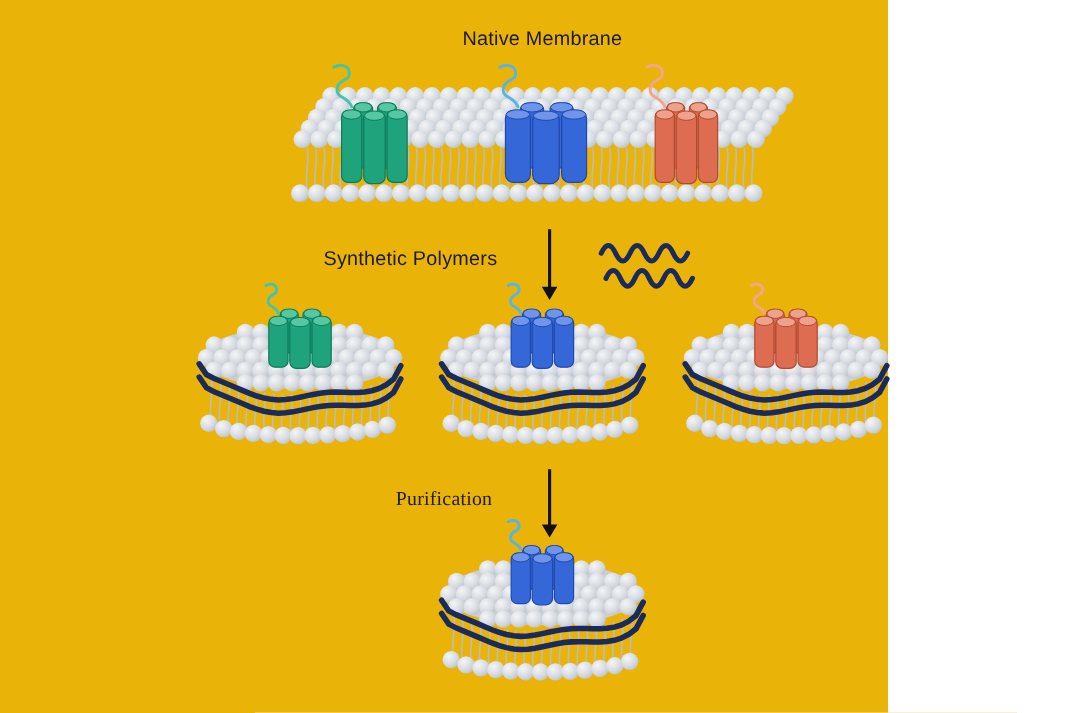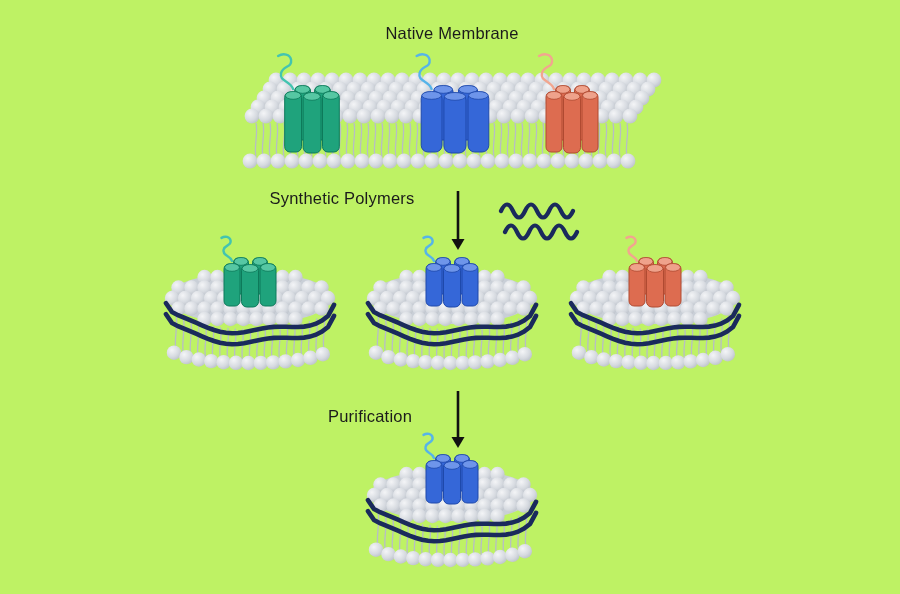--- a/index.html
+++ b/index.html
@@ -1,20 +1,20 @@
 <!DOCTYPE html>
 <html><head>
 <meta charset="utf-8">
 <style>
   html,body{margin:0;padding:0;}
   body{
     width:900px;height:594px;background:#ffffff;overflow:hidden;
     font-family:"Liberation Sans",sans-serif;
   }
-  .stage{position:relative;width:900px;height:594px;background:#bef264;}
+  .stage{position:relative;width:740px;height:594px;background:#eab308;}
   #scene{position:absolute;left:0;top:0;z-index:1;}
   .label{
     position:absolute;z-index:2;transform:translate(-50%,-50%);
     font-size:16.5px;color:#1b1b1b;white-space:nowrap;letter-spacing:0.2px;
   }
 </style>
 </head>
 <body>
 
 <div class="stage">
@@ -789,18 +789,18 @@
           <circle cx="512.4" cy="554.8" r="7.2" fill="url(#sphGrad)"></circle>
           <circle cx="524.8" cy="551.2" r="7.2" fill="url(#sphGrad)"></circle>
         </g>
         <path d="M368.0,500.2 L374.0,509.1 L380.0,512.2 L386.0,514.7 L392.0,517.2 L398.0,519.7 L404.0,522.3 L410.0,524.8 L416.0,527.0 L422.0,528.7 L428.0,529.8 L434.0,530.3 L440.0,530.0 L446.0,529.2 L452.0,528.0 L458.0,526.7 L464.0,525.5 L470.0,524.5 L476.0,523.9 L482.0,523.7 L488.0,523.8 L494.0,524.0 L500.0,524.0 L506.0,523.6 L512.0,522.6 L518.0,520.7 L524.0,517.6 L530.0,513.0 L536.0,501.8 " stroke="#1a2a5c" stroke-width="4.6" fill="none" stroke-linecap="round"></path>
         <path d="M368.0,511.2 L374.0,520.1 L380.0,523.2 L386.0,525.7 L392.0,528.2 L398.0,530.7 L404.0,533.3 L410.0,535.8 L416.0,538.0 L422.0,539.7 L428.0,540.8 L434.0,541.3 L440.0,541.0 L446.0,540.2 L452.0,539.0 L458.0,537.7 L464.0,536.5 L470.0,535.5 L476.0,534.9 L482.0,534.7 L488.0,534.8 L494.0,535.0 L500.0,535.0 L506.0,534.6 L512.0,533.6 L518.0,531.7 L524.0,528.6 L530.0,524.0 L536.0,512.8 " stroke="#1a2a5c" stroke-width="4.6" fill="none" stroke-linecap="round"></path>
       </g>
     </svg>
 
   <div class="label" style="left:452px;top:33px;">Native Membrane</div>
 
-  <div class="label" style="left:342px;top:198px;">Synthetic Polymers</div>
+  <div class="label" style="left:342px;top:216px;">Synthetic Polymers</div>
 
-  <div class="label" style="left:370px;top:416px;">Purification</div>
+  <div class="label" style="left:370px;top:416px;font-family:Liberation Serif, serif;">Purification</div>
 
 
 </div>
 
 </body></html>

